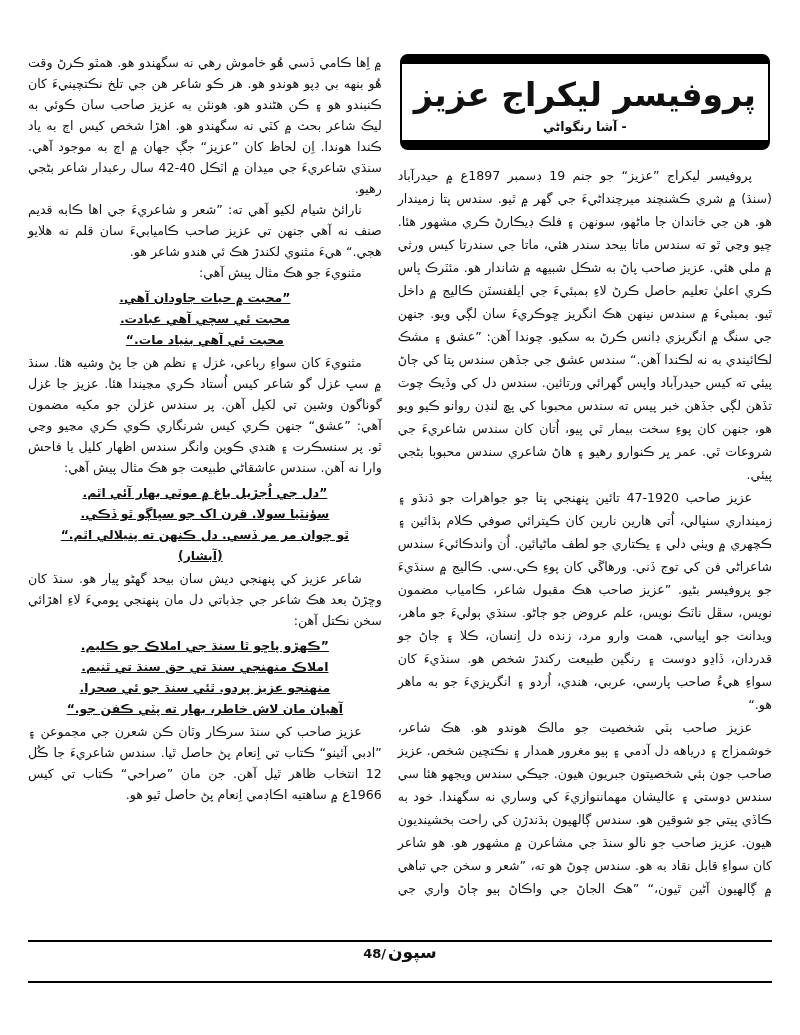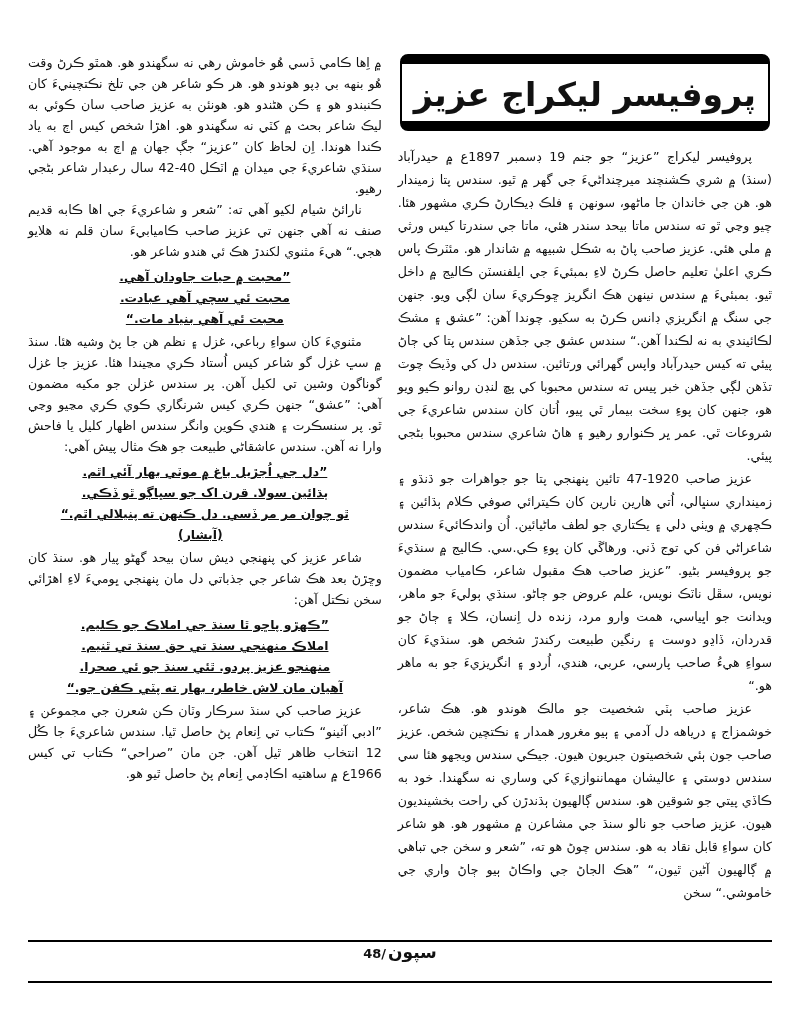--- a/index.html
+++ b/index.html
@@ -95,43 +95,45 @@
 <body>
 
 <div class="page">
 
   <div class="columns">
 
     <div class="col col-first">
 
       <div class="title-box">
         <div class="title">پروفيسر ليکراج عزيز</div>
+        <div class="author">- آشا رنگواڻي</div>
       </div>
 
       <p class="para indent">پروفيسر ليکراج ”عزيز“ جو جنم 19 ڊسمبر 1897ع ۾ حيدرآباد (سنڌ) ۾ شري ڪشنچند ميرچنداڻيءَ جي گهر ۾ ٿيو. سندس پتا زميندار هو. هن جي خاندان جا ماڻهو، سونهن ۽ فلڪ ڊيڪارڻ ڪري مشهور هئا. چيو وڃي ٿو ته سندس ماتا بيحد سندر هئي، ماتا جي سندرتا کيس ورثي ۾ ملي هئي. عزيز صاحب پاڻ به شڪل شبيهه ۾ شاندار هو. مئٽرڪ پاس ڪري اعليٰ تعليم حاصل ڪرڻ لاءِ بمبئيءَ جي ايلفنسٽن ڪاليج ۾ داخل ٿيو. بمبئيءَ ۾ سندس نينهن هڪ انگريز ڇوڪريءَ سان لڳي ويو. جنهن جي سنگ ۾ انگريزي ڊانس ڪرڻ به سکيو. چوندا آهن: ”عشق ۽ مشڪ لڪائيندي به نه لڪندا آهن.“ سندس عشق جي جڏهن سندس پتا کي ڄاڻ پيئي ته کيس حيدرآباد واپس گهرائي ورتائين. سندس دل کي وڏيڪ چوٽ تڏهن لڳي جڏهن خبر پيس ته سندس محبوبا کي پڇ لنڊن روانو ڪيو ويو هو، جنهن کان پوءِ سخت بيمار ٿي پيو، اُتان کان سندس شاعريءَ جي شروعات ٿي. عمر ڀر ڪنوارو رهيو ۽ هاڻ شاعري سندس محبوبا بڻجي پيئي.</p>
       <p class="para indent">عزيز صاحب 1920-47 تائين پنهنجي پتا جو جواهرات جو ڌنڌو ۽ زمينداري سنڀالي، اُتي هارين نارين کان ڪيترائي صوفي ڪلام ٻڌائين ۽ ڪچهري ۾ ويٺي دلي ۽ يڪتاري جو لطف ماڻيائين. اُن واندڪائيءَ سندس شاعراڻي فن کي توج ڏني. ورهاڱي کان پوءِ ڪي.سي. ڪاليج ۾ سنڌيءَ جو پروفيسر بڻيو. ”عزيز صاحب هڪ مقبول شاعر، ڪامياب مضمون نويس، سڦل ناٽڪ نويس، علم عروض جو ڄاڻو. سنڌي ٻوليءَ جو ماهر، ويدانت جو اڀياسي، همت وارو مرد، زنده دل اِنسان، ڪلا ۽ ڄاڻ جو قدردان، ڏاڍو دوست ۽ رنگين طبيعت رکندڙ شخص هو. سنڌيءَ کان سواءِ هيءُ صاحب پارسي، عربي، هندي، اُردو ۽ انگريزيءَ جو به ماهر هو.“</p>
       <p class="para indent">عزيز صاحب ٻٽي شخصيت جو مالڪ هوندو هو. هڪ شاعر، خوشمزاج ۽ درياهه دل آدمي ۽ ٻيو مغرور همدار ۽ نڪتچين شخص. عزيز صاحب جون ٻئي شخصيتون جبريون هيون. جيڪي سندس ويجهو هئا سي سندس دوستي ۽ عاليشان مهماننوازيءَ کي وساري نه سگهندا. خود به ڪاڏي پيتي جو شوقين هو. سندس ڳالهيون ٻڌندڙن کي راحت بخشينديون هيون. عزيز صاحب جو نالو سنڌ جي مشاعرن ۾ مشهور هو. هو شاعر کان سواءِ قابل نقاد به هو. سندس چوڻ هو ته، ”شعر و سخن جي تباهي ۾ ڳالهيون آڻين ٿيون،“ ”هڪ الجاڻ جي واڪاڻ ٻيو ڄاڻ واري جي خاموشي.“ سخن</p>
     </div>
 
     <div class="col col-second">
 
       <p class="para">۾ اِها ڪامي ڏسي هُو خاموش رهي نه سگهندو هو. همٿو ڪرڻ وقت هُو بنهه بي ڊپو هوندو هو. هر ڪو شاعر هن جي تلخ نڪتچينيءَ کان ڪنبندو هو ۽ ڪن هڻندو هو. هونئن به عزيز صاحب سان ڪوئي به ليڪ شاعر بحث ۾ کٽي نه سگهندو هو. اهڙا شخص کيس اڄ به ياد ڪندا هوندا. اِن لحاظ کان ”عزيز“ جڳ جهان ۾ اڄ به موجود آهي. سنڌي شاعريءَ جي ميدان ۾ اٽڪل 40-42 سال رعبدار شاعر بڻجي رهيو.</p>
       <p class="para indent">نارائڻ شيام لکيو آهي ته: ”شعر و شاعريءَ جي اها ڪابه قديم صنف نه آهي جنهن تي عزيز صاحب ڪاميابيءَ سان قلم نه هلايو هجي.“ هيءَ مثنوي لکندڙ هڪ ئي هندو شاعر هو.</p>
+      <p class="para indent">مثنويءَ جو هڪ مثال پيش آهي:</p>
 
       <div class="verse">
         <div class="verse-line">”محبت ۾ حيات جاودان آهي.</div>
         <div class="verse-line">محبت ئي سچي آهي عبادت.</div>
         <div class="verse-line">محبت ئي آهي بنياد مات.“</div>
       </div>
 
       <p class="para indent">مثنويءَ کان سواءِ رباعي، غزل ۽ نظم هن جا پڻ وشيه هئا. سنڌ ۾ سڀ غزل گو شاعر کيس اُستاد ڪري مڃيندا هئا. عزيز جا غزل گوناگون وشين تي لکيل آهن. پر سندس غزلن جو مکيه مضمون آهي: ”عشق“ جنهن ڪري کيس شرنگاري ڪوي ڪري مڃيو وڃي ٿو. پر سنسڪرت ۽ هندي ڪوين وانگر سندس اظهار کليل يا فاحش وارا نه آهن. سندس عاشقاڻي طبيعت جو هڪ مثال پيش آهي:</p>
 
       <div class="verse">
         <div class="verse-line">”دل جي اُجڙيل باغ ۾ موٽي بهار آئي اٿم.</div>
-        <div class="verse-line">ٻڌائين سولا. قرن اک جو سڀاڳو ٿو ڏڪي.</div>
+        <div class="verse-line">سؤنٽيا سولا. قرن اک جو سڀاڳو ٿو ڏڪي.</div>
         <div class="verse-line">ٿو چوان مر مر ڏسي. دل ڪنهن ته پنيلالي اٿم.“</div>
         <div class="verse-attrib">(آبشار)</div>
       </div>
 
       <p class="para indent">شاعر عزيز کي پنهنجي ديش سان بيحد گهڻو پيار هو. سنڌ کان وڇڙڻ بعد هڪ شاعر جي جذباتي دل مان پنهنجي ڀوميءَ لاءِ اهڙائي سخن نڪتل آهن:</p>
 
       <div class="verse">
         <div class="verse-line">”ڪهڙو پاڇو ٿا سنڌ جي املاڪ جو ڪليم.</div>
         <div class="verse-line">املاڪ منهنجي سنڌ تي حق سنڌ تي ٿنيم.</div>
         <div class="verse-line">منهنجو عزيز پردو. ٿئي سنڌ جو ئي صحرا.</div>

